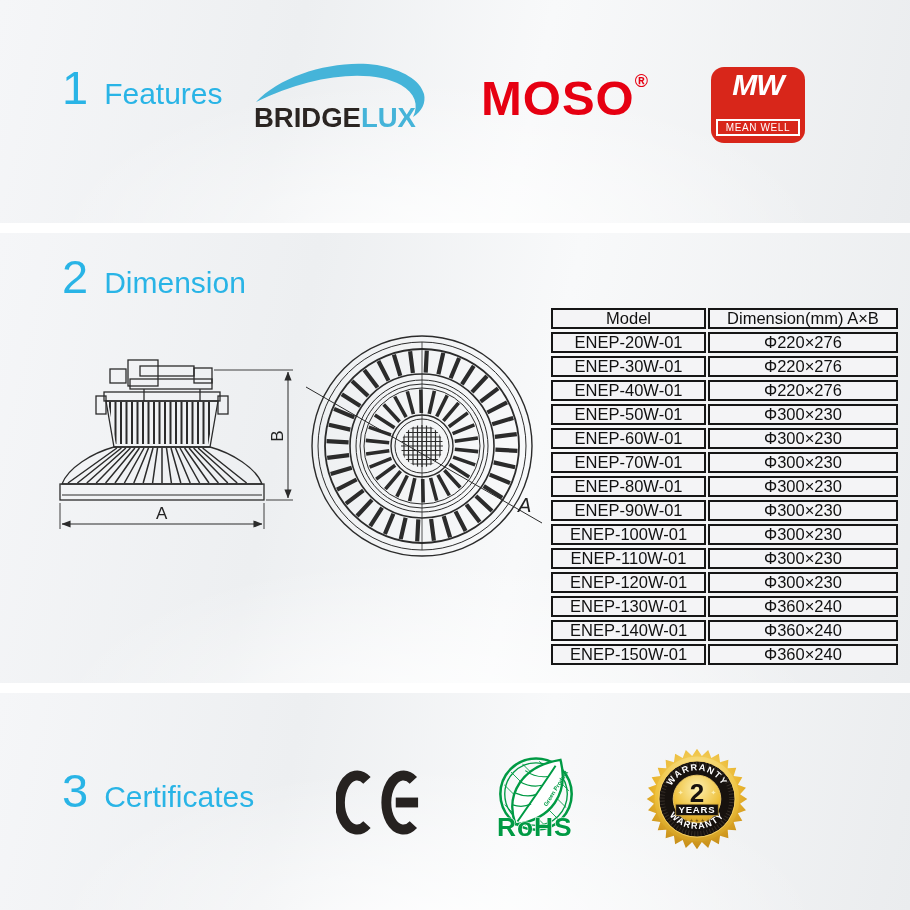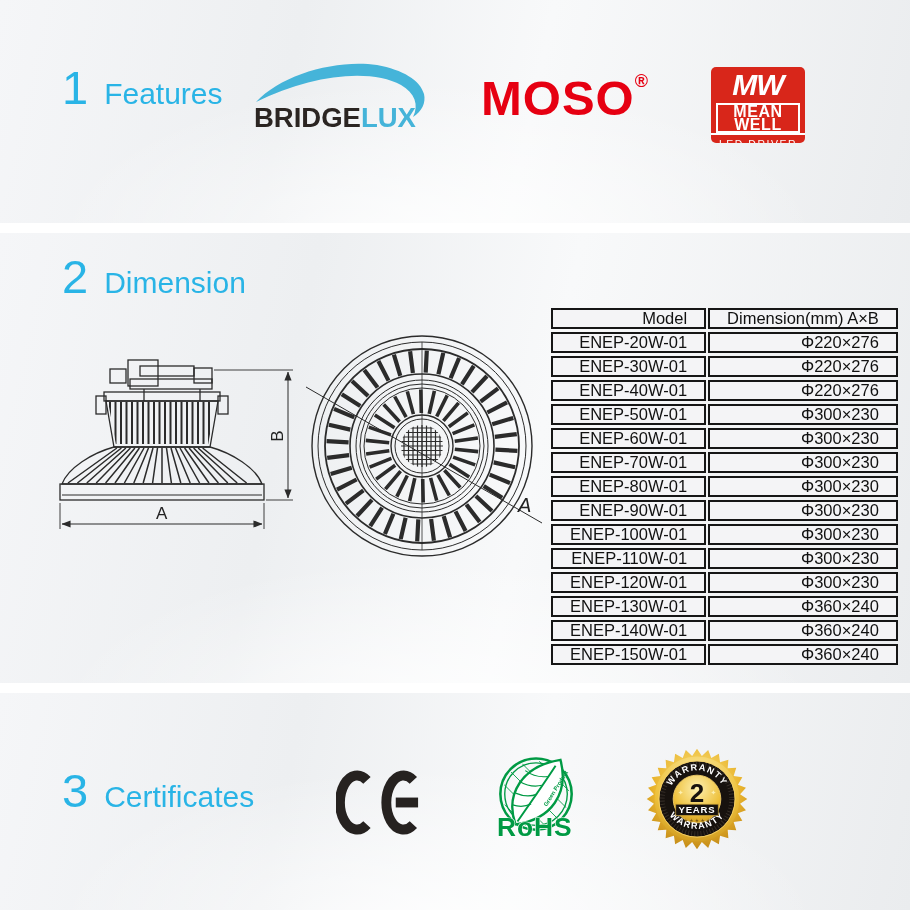--- a/index.html
+++ b/index.html
@@ -20,31 +20,31 @@
   .h-feat{left:62px;top:64px}
   .h-dim{left:62px;top:20px}
   .h-cert{left:62px;top:74px}
 
   
   .bridgelux{position:absolute;left:252px;top:56px;width:180px;height:78px}
   .moso{position:absolute;left:481px;top:70px;color:#e60012;font-weight:900;white-space:nowrap}
   .moso-text{font-size:49px;line-height:56px;letter-spacing:1px}
   .moso-reg{font-size:18px;vertical-align:28px}
   .meanwell{position:absolute;left:711px;top:67px;width:94px;height:76px;background:#d8261a;
-    border-radius:5px;color:#fff;display:flex;flex-direction:column;text-align:center;overflow:hidden}
+    border-radius:13px;color:#fff;display:flex;flex-direction:column;text-align:center;overflow:hidden}
   .mw-top{font-style:italic;font-weight:700;font-size:30px;line-height:36px;letter-spacing:-1px;flex:0 0 auto}
-  .mw-band{border:2px solid #fff;margin:0 5px;font-size:16px;font-weight:700;line-height:13px;letter-spacing:.6px}
+  .mw-band{border:2px solid #fff;margin:16px 5px;font-size:10px;font-weight:400;line-height:13px;letter-spacing:.6px}
   .mw-bottom{border-top:2px solid #fff;margin-top:0;padding:3px 0 4px;font-size:10.5px;font-weight:400;letter-spacing:1.5px}
 
   
   .side-view{position:absolute;left:52px;top:119px;width:255px;height:195px}
   .front-view{position:absolute;left:298px;top:95px;width:248px;height:238px}
   .dim-table{position:absolute;left:549px;top:72px;border-collapse:separate;border-spacing:2px 3px}
   .dim-table th,.dim-table td{border:2px solid #161616;background:#f4f4f6;color:#111;
-    font-size:16.5px;font-weight:400;text-align:right;height:17px;line-height:17px;padding:0 17px;white-space:nowrap}
+    font-size:16.5px;font-weight:400;text-align:center;height:17px;line-height:17px;padding:0 17px;white-space:nowrap}
   .dim-table th{width:126px}
   .dim-table th+th{width:132px}
 
   
   .ce{position:absolute;left:336px;top:76px;width:92px;height:67px}
   .rohs{position:absolute;left:494px;top:62px;width:86px;height:86px}
   .warranty{position:absolute;left:645px;top:54px;width:104px;height:104px}
 </style>
 </head>
 <body>

